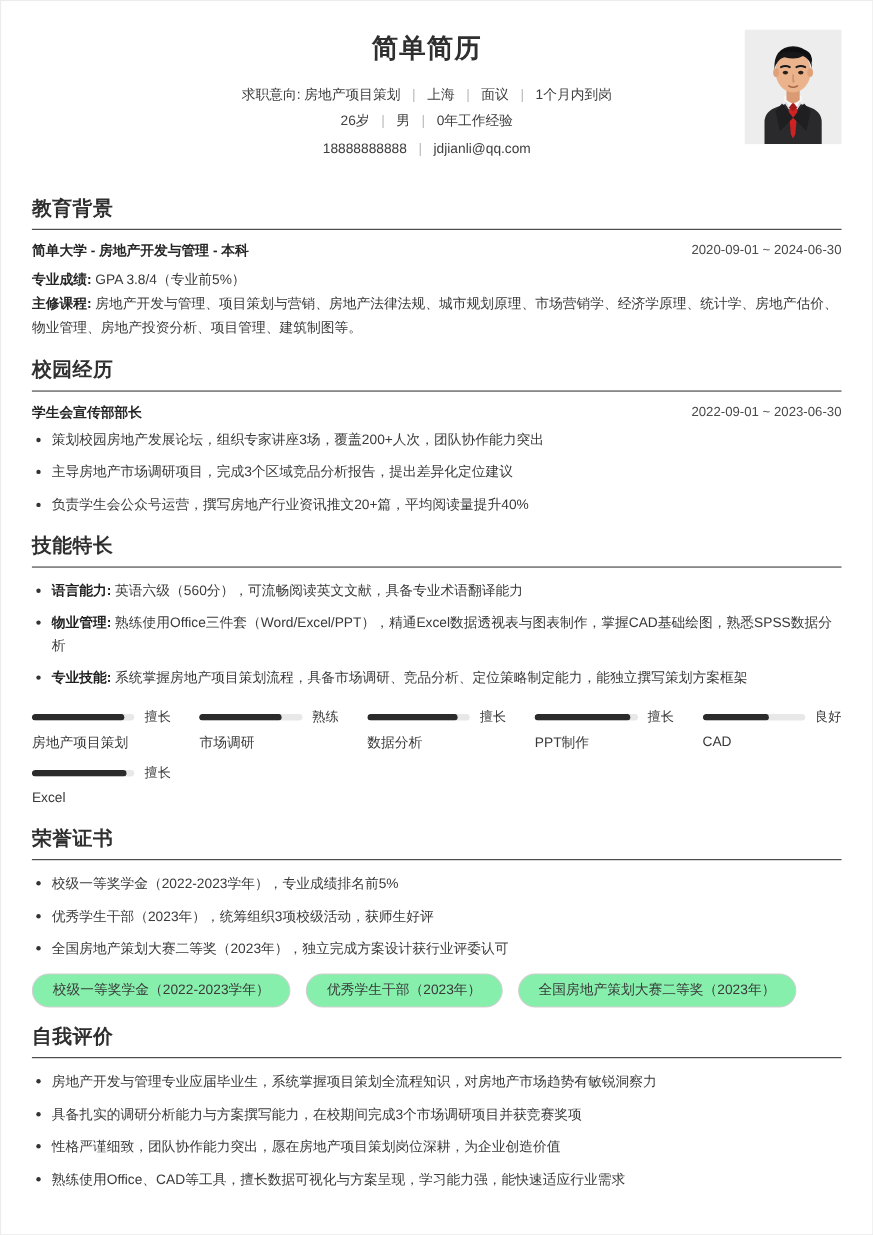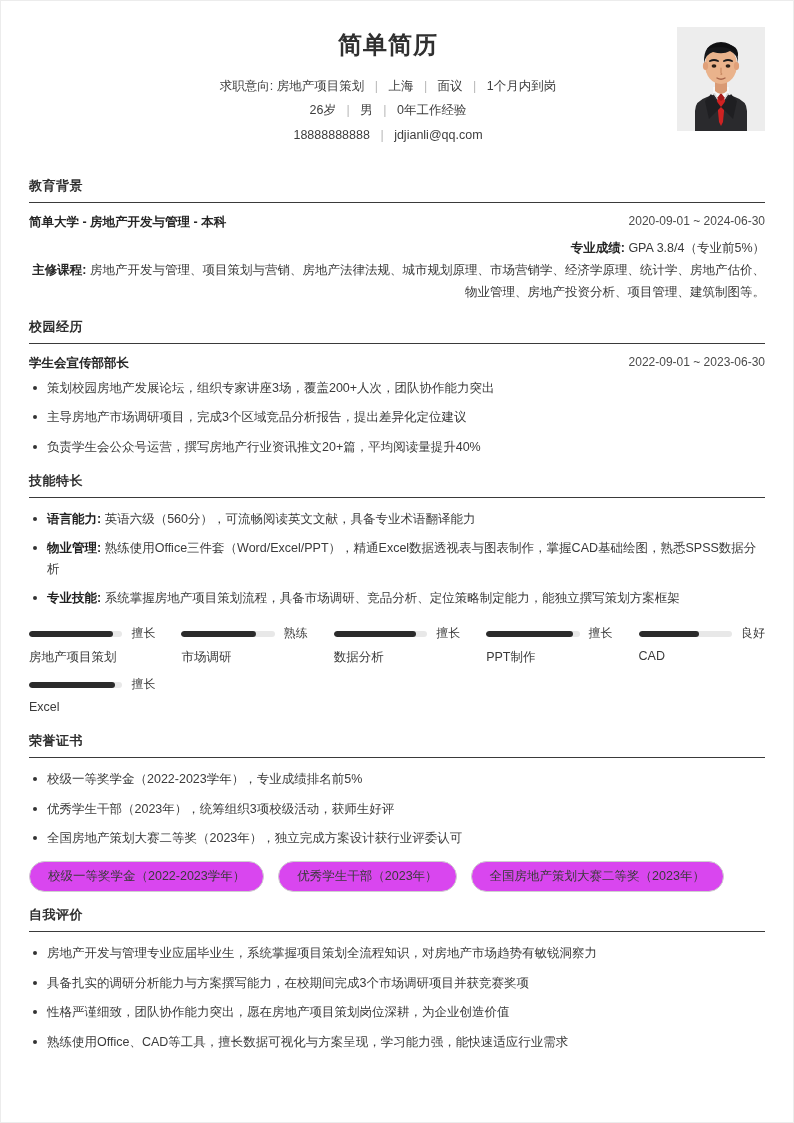--- a/index.html
+++ b/index.html
@@ -61,21 +61,21 @@
     margin-left: 10px;
     background: #ededed;
     overflow: hidden;
     position: relative;
   }
   .avatar-wrap svg { display: block; }
 
   
   .section { margin-top: 12px; }
   .section-title {
-    font-size: 13px;
+    font-size: 18px;
     font-weight: bold;
     color: #2f2f2f;
     padding: 2px 0 7px 0;
     letter-spacing: 0.5px;
   }
   .section-rule {
     height: 1px;
     background: #3a3a3a;
     margin-bottom: 11px;
   }
@@ -87,21 +87,20 @@
     font-size: 12.5px;
     margin-bottom: 6px;
   }
   .entry-title { font-weight: bold; color: #262626; }
   .entry-date { color: #4a4a4a; font-size: 12px; white-space: nowrap; }
 
   .kv-line {
     font-size: 12.5px;
     color: #3a3a3a;
     line-height: 1.78;
-    text-align: right;
   }
   .kv-line b { color: #262626; }
 
   
   ul.bullets {
     list-style: none;
     margin: 4px 0 0 0;
     padding: 0;
   }
   ul.bullets li {
@@ -168,21 +167,21 @@
     flex-wrap: wrap;
     gap: 14px;
     margin-top: 12px;
   }
   .tag {
     border: 1px solid #cfcfcf;
     border-radius: 999px;
     padding: 6px 18px;
     font-size: 12.5px;
     color: #3a3a3a;
-    background: #d946ef;
+    background: #86efac;
     white-space: nowrap;
   }
 </style>
 </head>
 <body>
 
 <div class="page">
 
   <div class="header">
     <div class="header-main">

